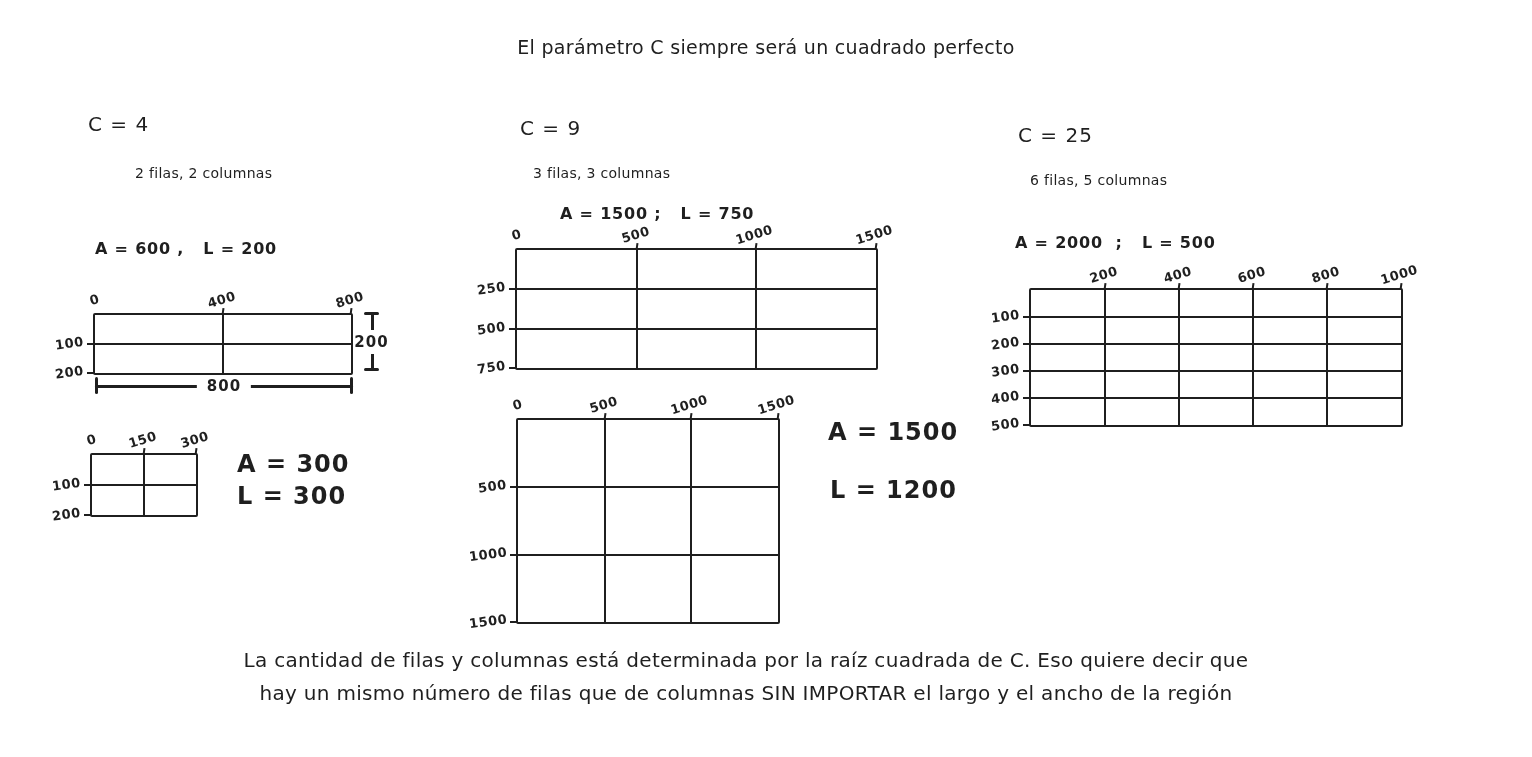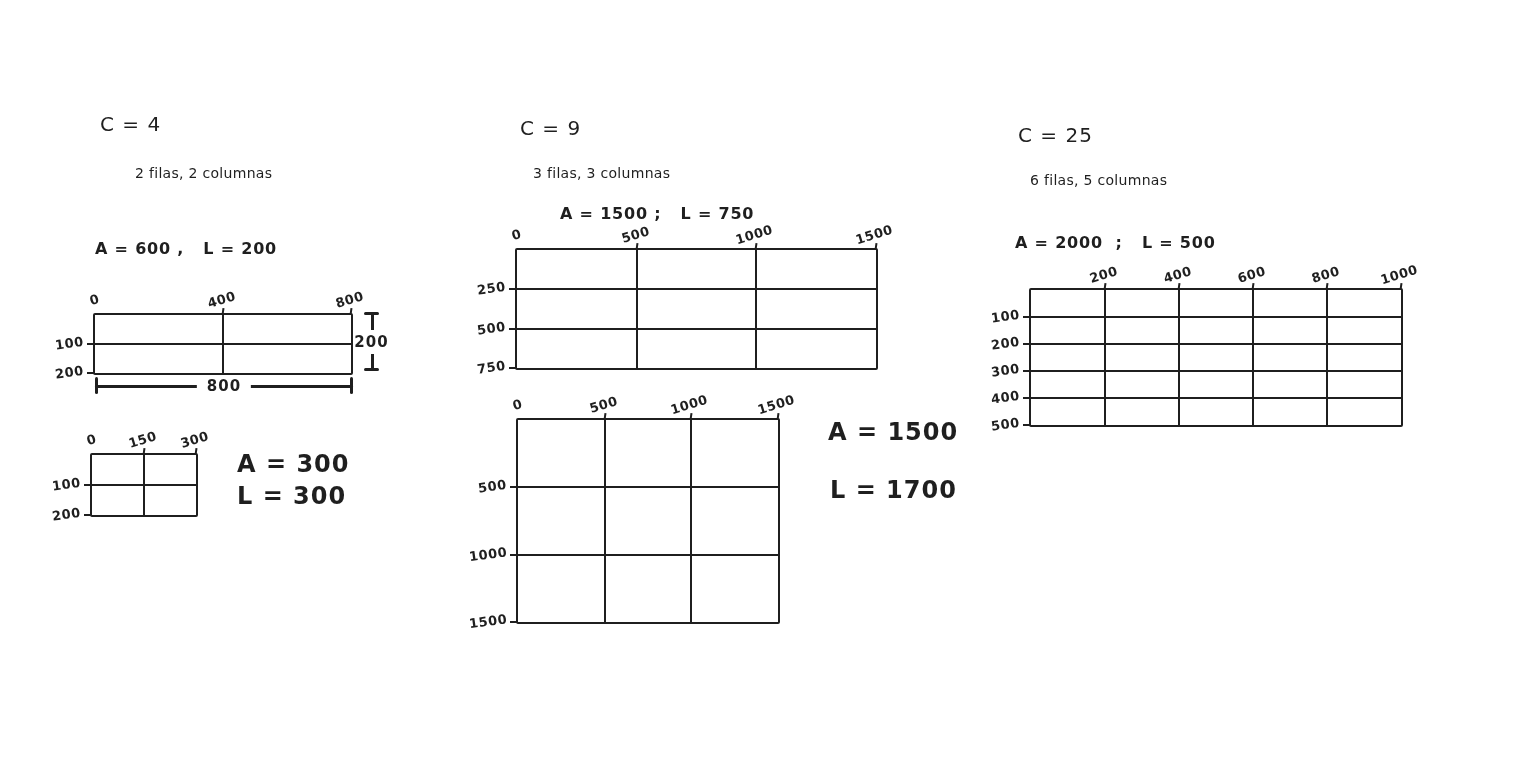--- a/index.html
+++ b/index.html
@@ -106,22 +106,23 @@
     font-size: 20px;
     line-height: 33px;
     letter-spacing: 0.3px;
   }
 </style>
 </head>
 <body>
 
 <div class="canvas">
 
-
-  <div class="heading" style="left:100px; top:112px">C = 4</div>
+  <div class="title">El parámetro C siempre será un cuadrado perfecto</div>
+
+  <div class="heading" style="left:88px; top:112px">C = 4</div>
   <div class="subheading" style="left:135px; top:165px">2 filas, 2 columnas</div>
   <div class="params" style="left:95px; top:239px">A = 600 ,   L = 200</div>
 
   <div class="grid" style="left:93px; top:313px; width:260px; height:62px">
       <i class="vline" style="left: 50%;"></i>
       <i class="hline" style="top: 50%;"></i>
       <span class="tick-top" style="left: 0%;">0</span>
       <span class="tick-top" style="left: 50%;">400</span>
       <i class="tmark" style="left: 50%;"></i>
       <span class="tick-top" style="left: 100%;">800</span>
@@ -199,21 +200,21 @@
       <span class="tick-top" style="left: 100%;">1500</span>
       <i class="tmark" style="left: 100%;"></i>
       <span class="tick-left" style="top: 33.3333%;">500</span>
       <i class="lmark" style="top: 33.3333%;"></i>
       <span class="tick-left" style="top: 66.6667%;">1000</span>
       <i class="lmark" style="top: 66.6667%;"></i>
       <span class="tick-left" style="top: 100%;">1500</span>
       <i class="lmark" style="top: 100%;"></i>
     </div>
   <div class="side-label" style="left:828px; top:418px">A = 1500</div>
-  <div class="side-label" style="left:830px; top:476px">L = 1700</div>
+  <div class="side-label" style="left:830px; top:476px">L = 1200</div>
 
   <div class="heading" style="left:1018px; top:123px">C = 25</div>
   <div class="subheading" style="left:1030px; top:172px">6 filas, 5 columnas</div>
   <div class="params" style="left:1015px; top:233px">A = 2000  ;   L = 500</div>
 
   <div class="grid" style="left:1029px; top:288px; width:374px; height:139px">
       <i class="vline" style="left: 20%;"></i>
       <i class="vline" style="left: 40%;"></i>
       <i class="vline" style="left: 60%;"></i>
       <i class="vline" style="left: 80%;"></i>
@@ -236,14 +237,18 @@
       <span class="tick-left" style="top: 40%;">200</span>
       <i class="lmark" style="top: 40%;"></i>
       <span class="tick-left" style="top: 60%;">300</span>
       <i class="lmark" style="top: 60%;"></i>
       <span class="tick-left" style="top: 80%;">400</span>
       <i class="lmark" style="top: 80%;"></i>
       <span class="tick-left" style="top: 100%;">500</span>
       <i class="lmark" style="top: 100%;"></i>
     </div>
 
+  <div class="footer">
+    <div>La cantidad de filas y columnas está determinada por la raíz cuadrada de C. Eso quiere decir que</div>
+    <div>hay un mismo número de filas que de columnas SIN IMPORTAR el largo y el ancho de la región</div>
+  </div>
 
 </div>
 
 </body></html>

